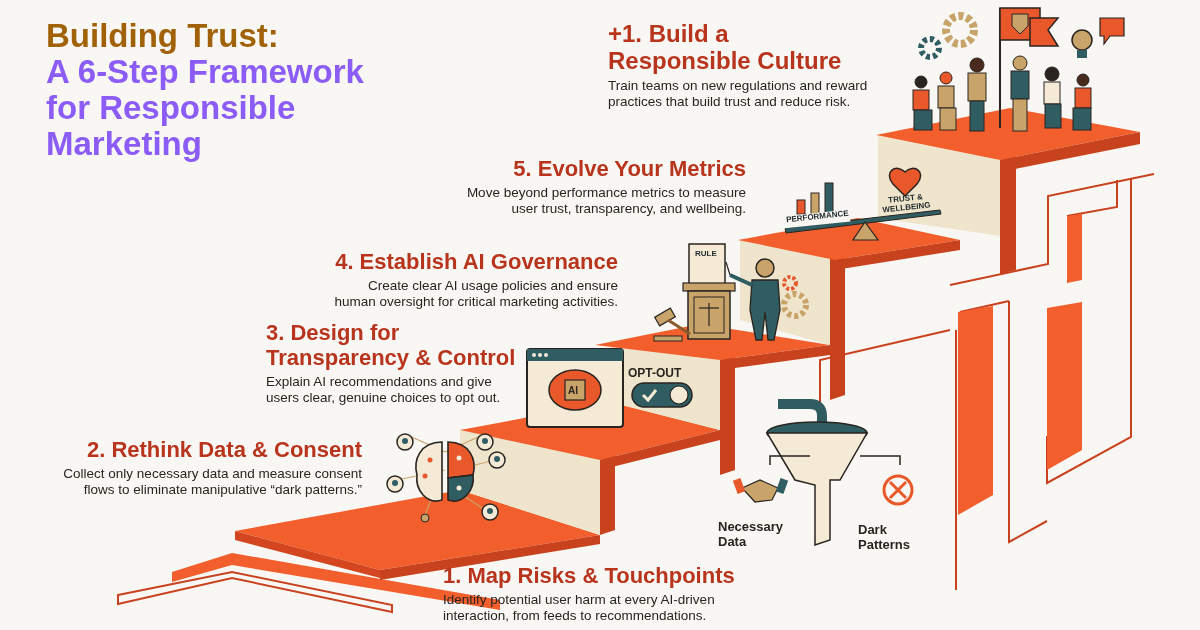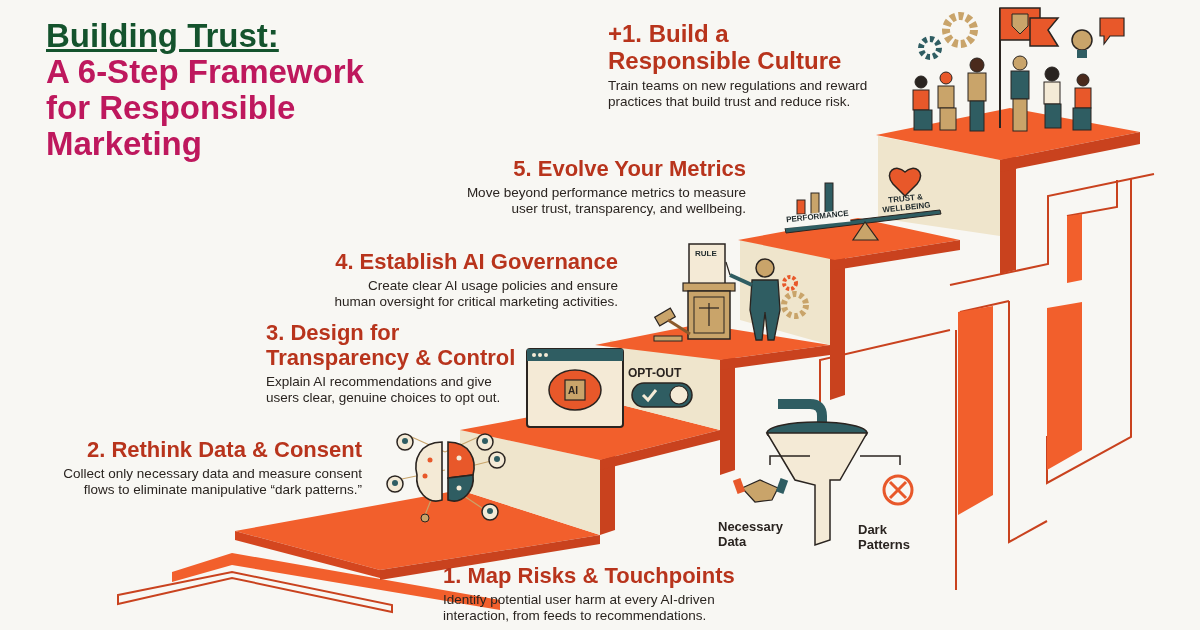--- a/index.html
+++ b/index.html
@@ -1,21 +1,21 @@
 <!DOCTYPE html>
 <html><head>
 <meta charset="utf-8">
 <style>
   html, body { margin: 0; padding: 0; }
   body { width: 1200px; height: 630px; overflow: hidden; background: #f8f7f3; position: relative; font-family: "Liberation Sans", "DejaVu Sans", sans-serif; }
   .canvas { position: absolute; left: 0; top: 0; width: 1200px; height: 630px; }
   svg.stairs { position: absolute; left: 0; top: 0; }
   .title { position: absolute; left: 46px; top: 18px; font-weight: 700; line-height: 36px; font-size: 33px; }
-  .title .l1 { color: #14532d; display: block; text-decoration: underline; }
-  .title .l2 { color: #be185d; display: block; }
+  .title .l1 { color: #a16207; display: block; }
+  .title .l2 { color: #8b5cf6; display: block; }
   .step { position: absolute; }
   .step h3 { margin: 0; font-weight: 700; color: #b8341c; font-size: 22px; line-height: 25px; }
   .step p { margin: 4px 0 0 0; color: #2a2420; font-size: 13.5px; line-height: 16px; }
   .right { text-align: right; }
   .lbl { position: absolute; font-weight: 700; color: #2a2420; text-align: left; font-size: 13px; line-height: 15px; }
   .tiny { position: absolute; font-weight: 700; color: #1f2a2c; font-size: 8px; }
 </style>
 </head>
 <body>
 

